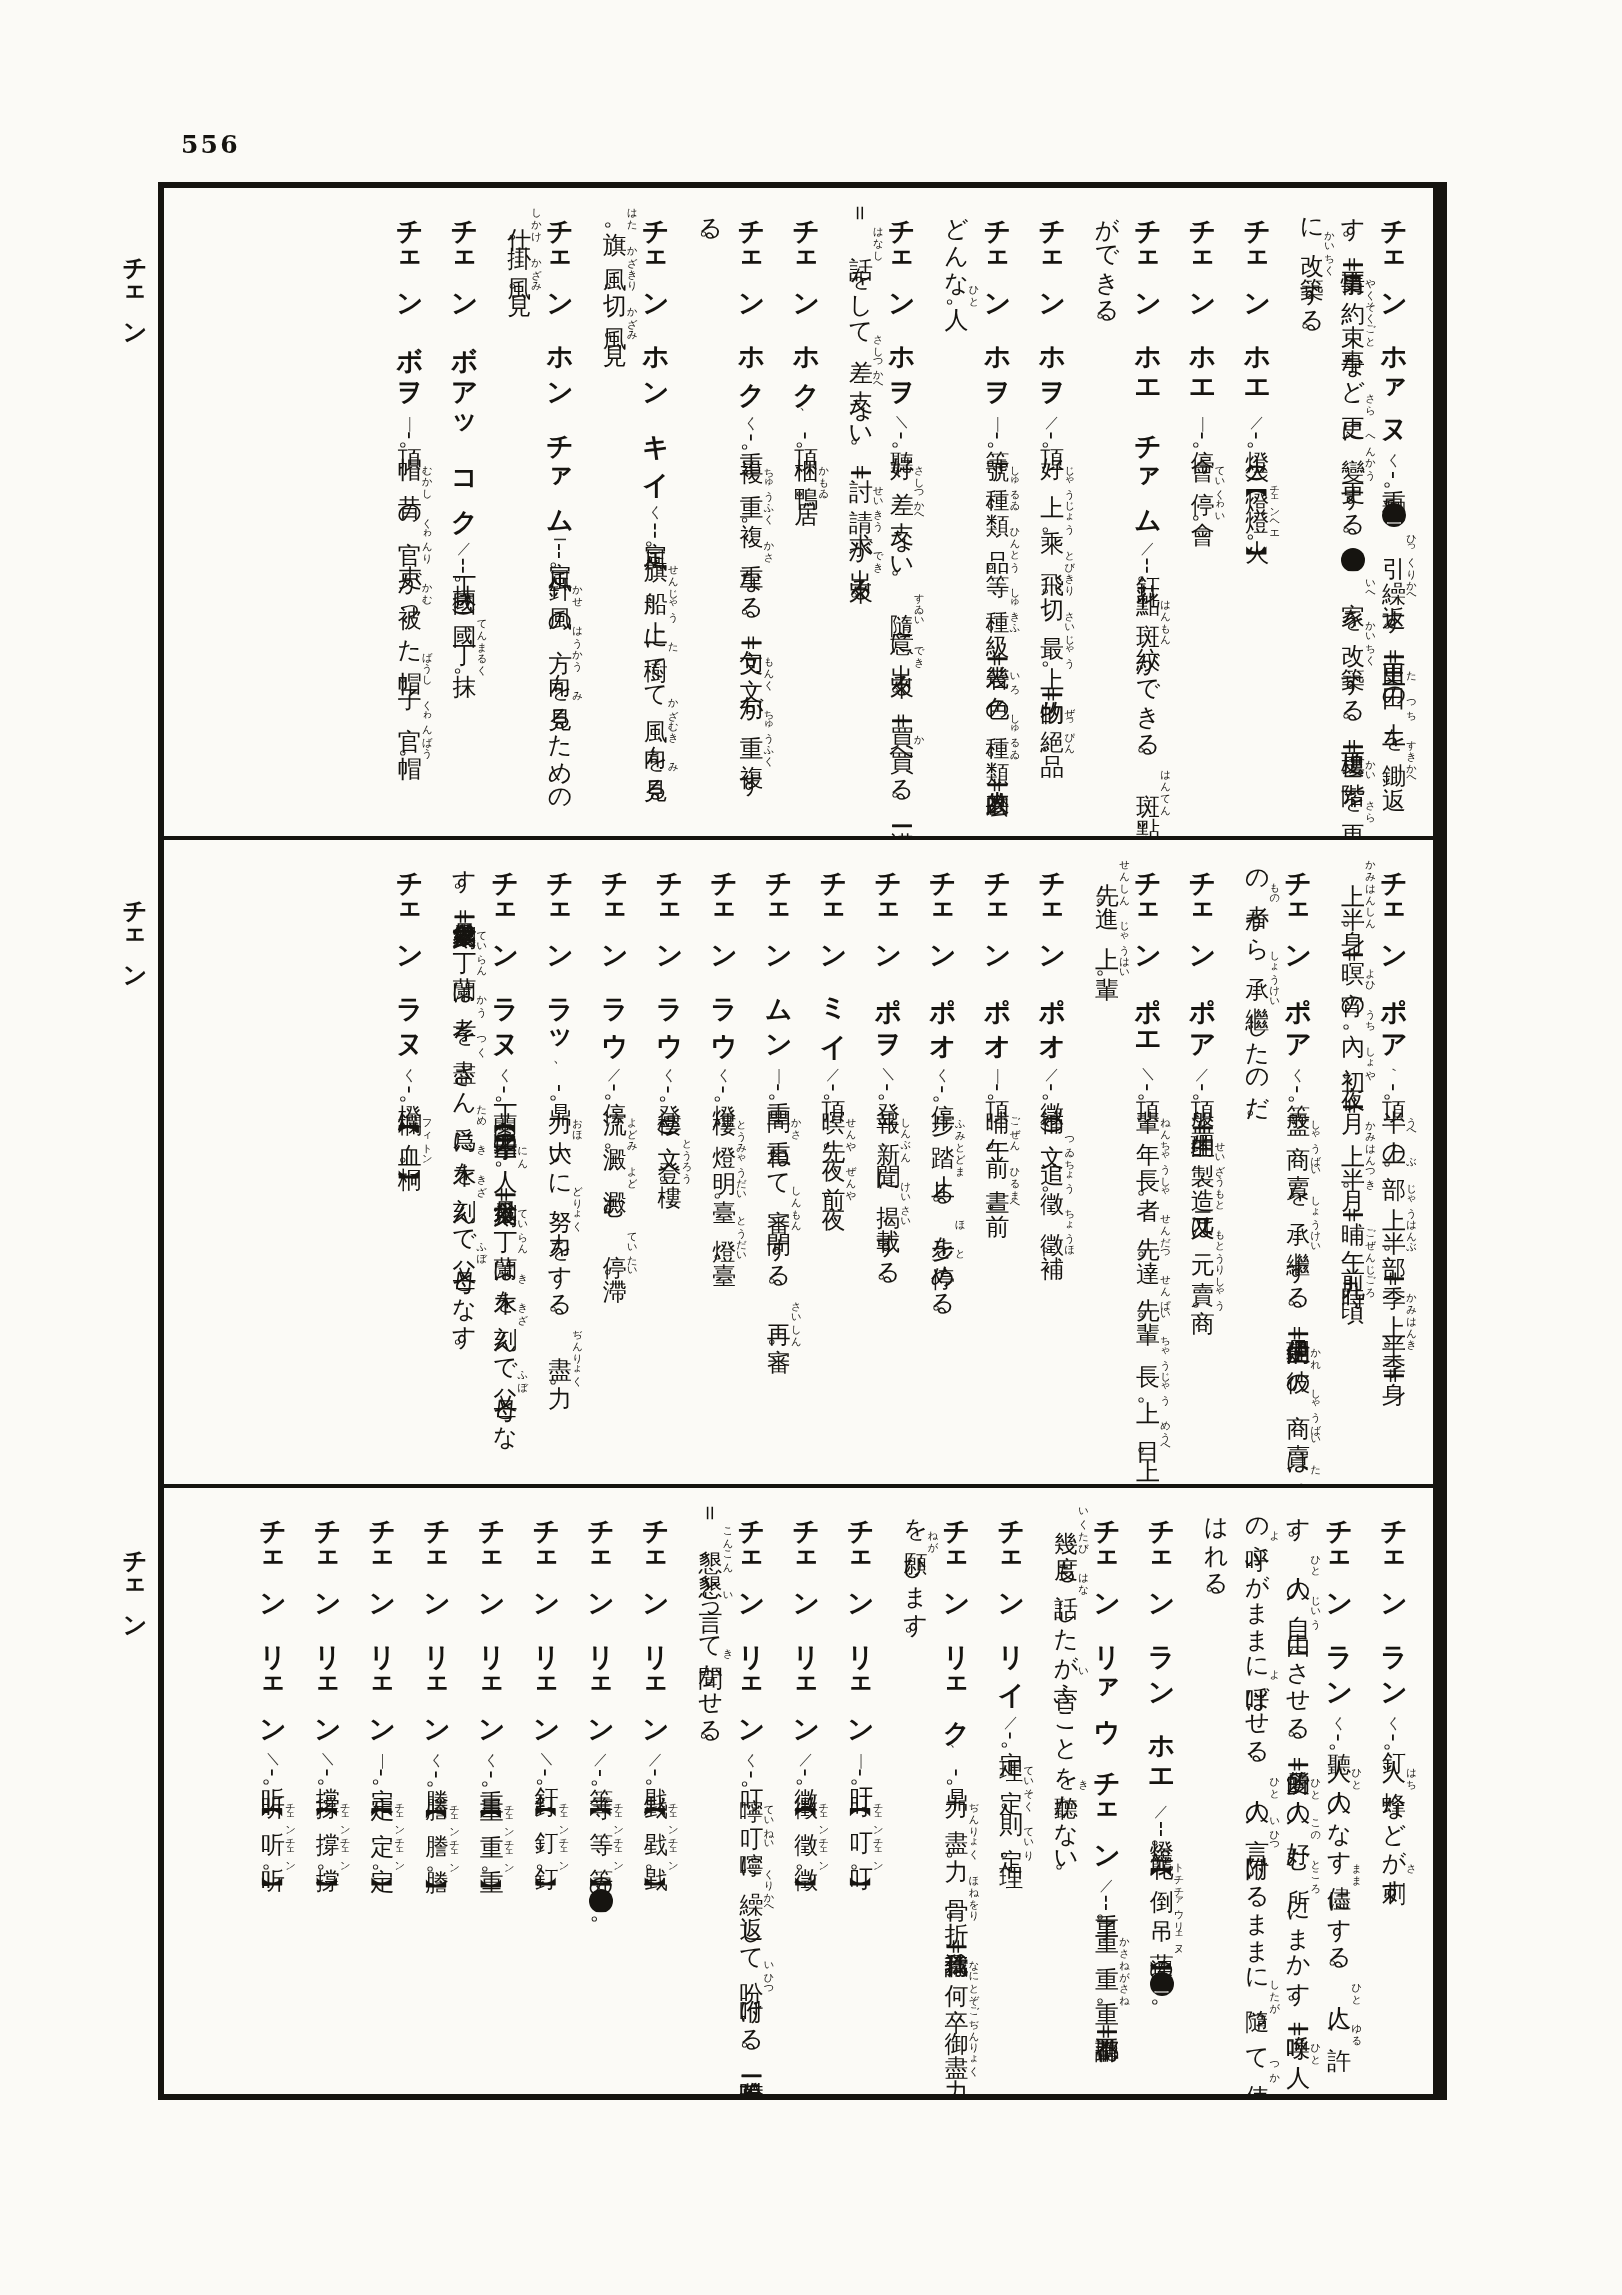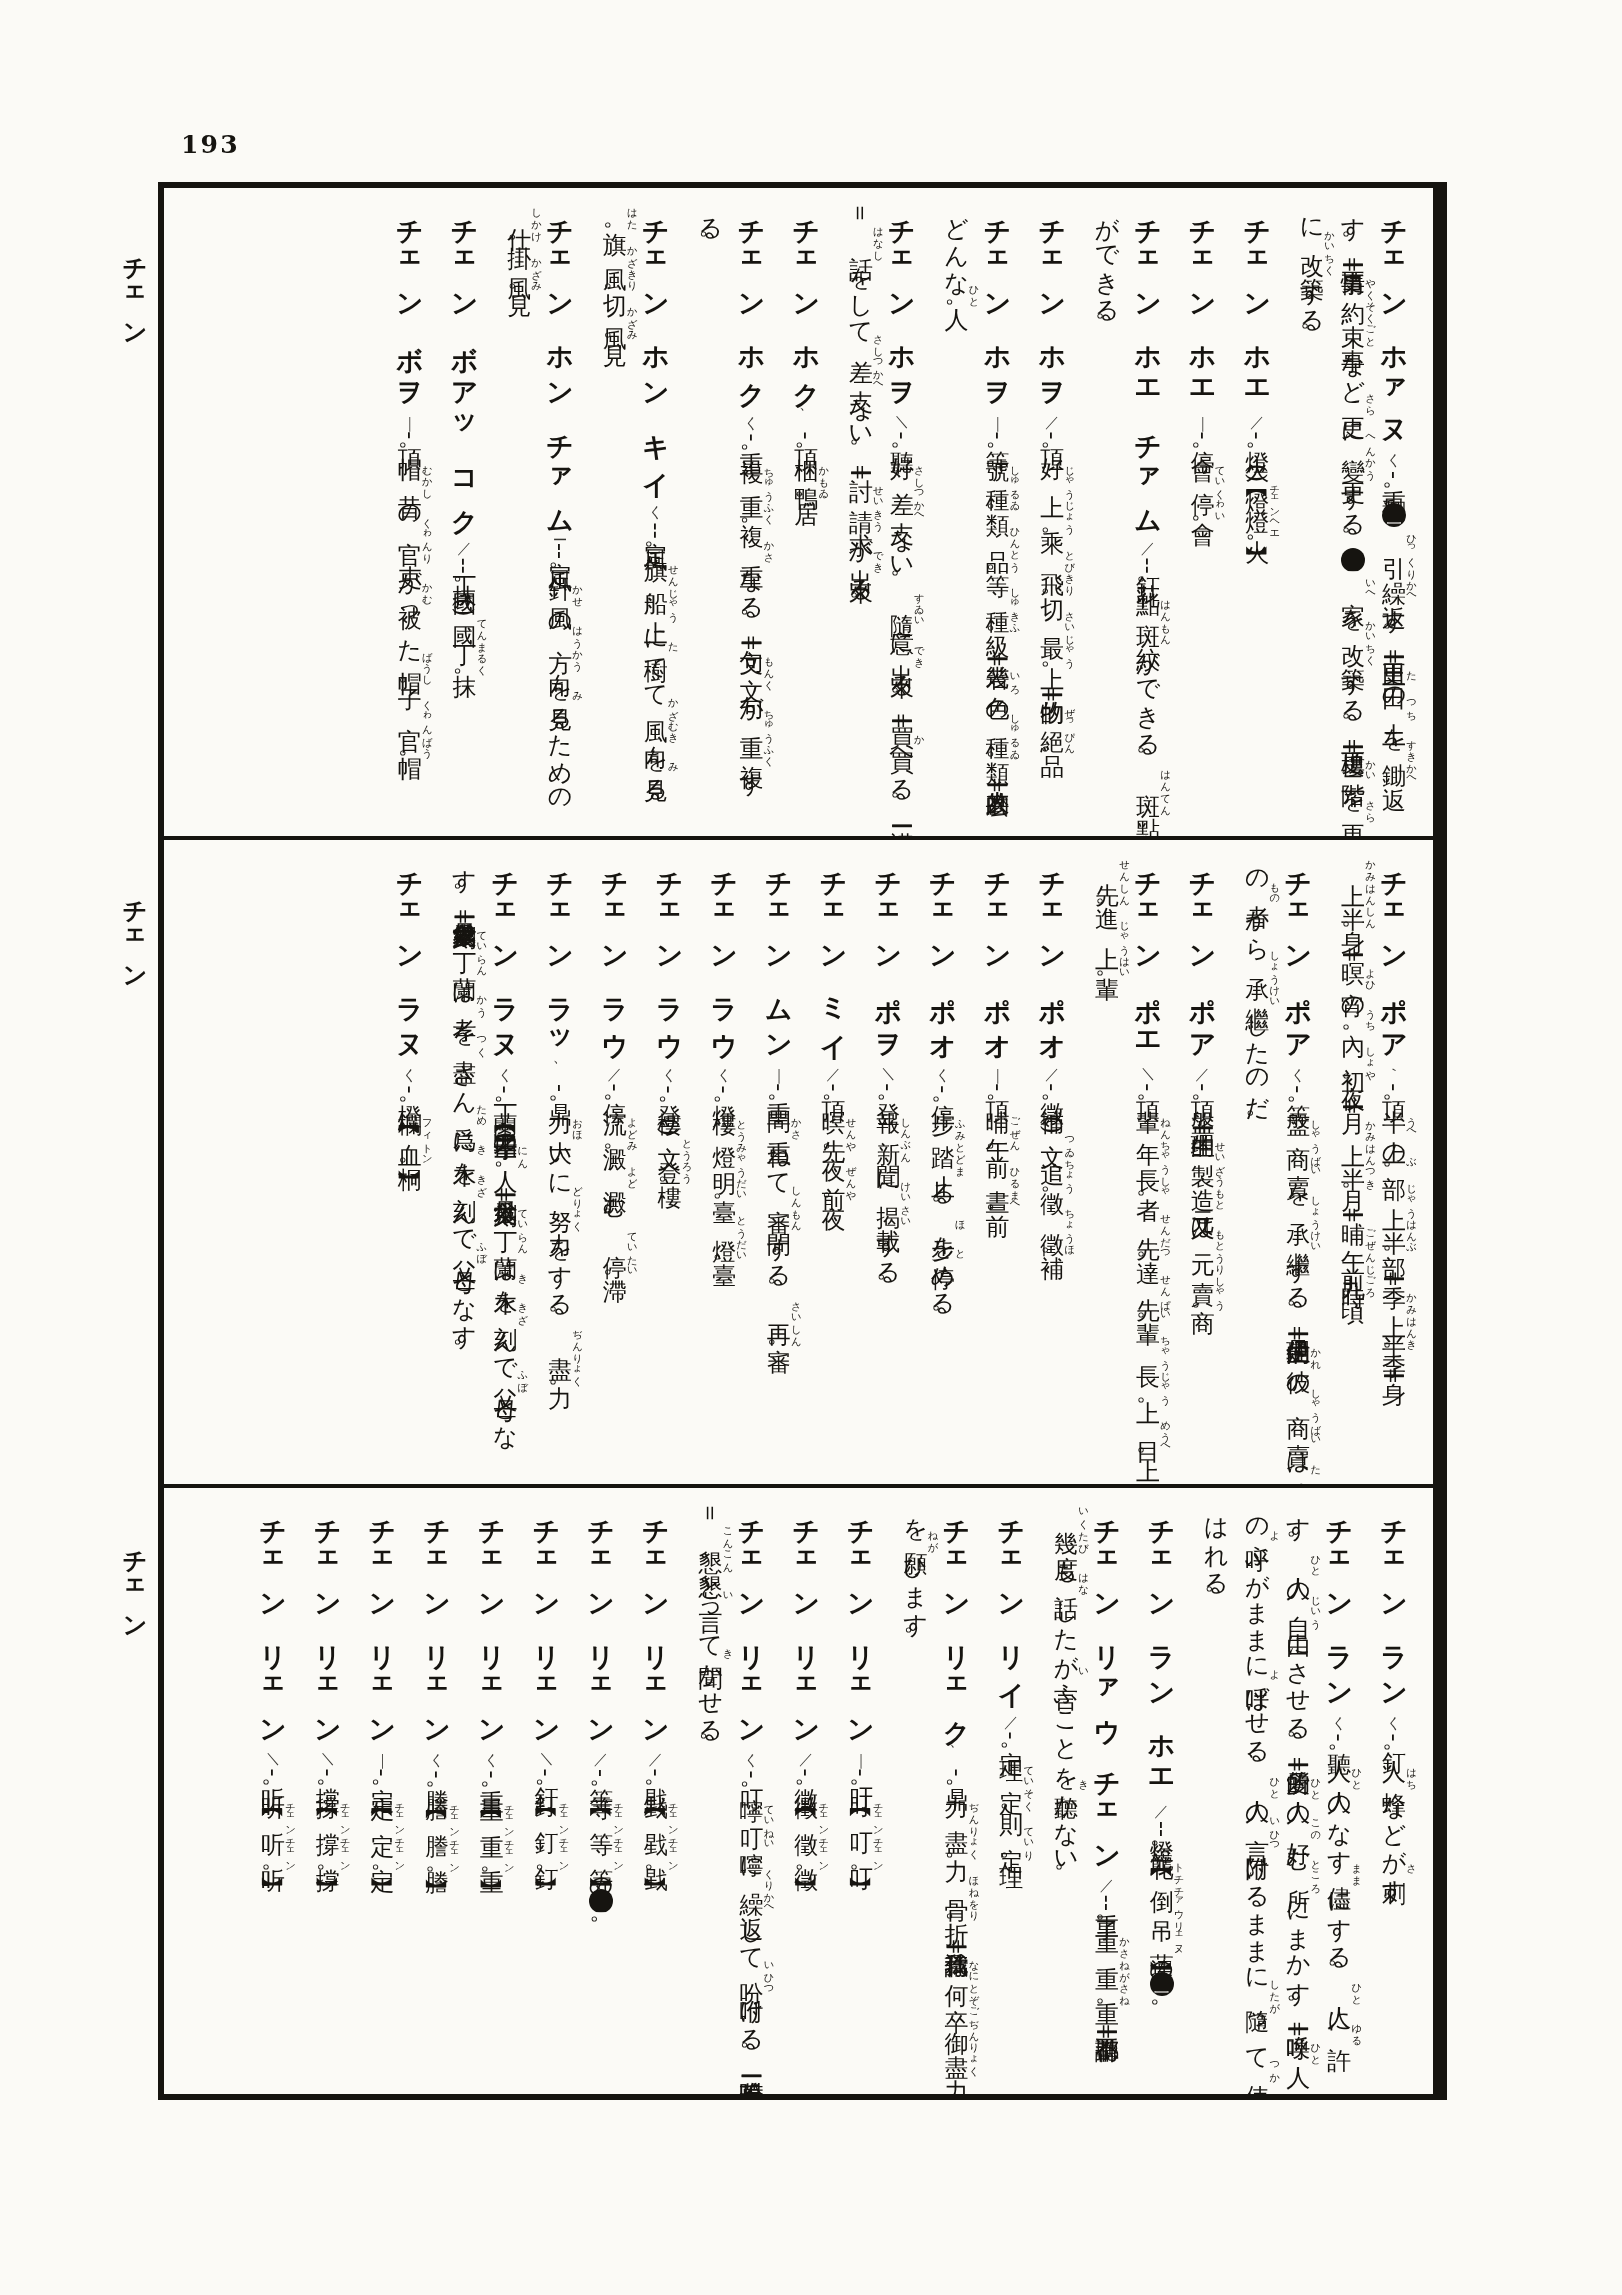--- a/index.html
+++ b/index.html
@@ -52,21 +52,21 @@
   .circ{
     display:inline-block;width:24px;height:24px;line-height:24px;
     background:#161410;color:#fbfaf6;border-radius:50%;
     text-align:center;font-size:15.7px;
     text-orientation:upright;
   }
 </style>
 </head>
 <body>
 
-<div class="page-number">193</div>
+<div class="page-number">556</div>
 
 <div class="margin-label" id="margin-label-1">チェン</div>
 <div class="margin-label" id="margin-label-2">チェン</div>
 <div class="margin-label" id="margin-label-3">チェン</div>
 
 <div class="page-box">
   <div class="section" id="section-1">
       <div class="entry"><span class="kana">チェン ホァヌ</span><span class="tone">く</span><span class="body">重-翻。<span class="circ">一</span><ruby>引繰返<rt>ひっくりかへ</rt></ruby>す。田土更ーー＝<ruby>田<rt>た</rt></ruby>の<ruby>土<rt>つち</rt></ruby>を<ruby>鋤返<rt>すきかへ</rt></ruby>す。事情更ーー＝<ruby>約束事<rt>やくそくごと</rt></ruby>など<ruby>更<rt>さら</rt></ruby>に<ruby>變更<rt>へんかう</rt></ruby>する。<span class="circ">二</span><ruby>家<rt>いへ</rt></ruby>を<ruby>改築<rt>かいちく</rt></ruby>する。樓頂更ーー＝二<ruby>階<rt>かい</rt></ruby>を<ruby>更<rt>さら</rt></ruby>に<ruby>改築<rt>かいちく</rt></ruby>する。</span></div>
       <div class="entry"><span class="kana">チェン ホエ</span><span class="tone">／</span><span class="body">燈-火。(燈)【<ruby>燈火<rt>チェンヘエ</rt></ruby>】。</span></div>
       <div class="entry"><span class="kana">チェン ホエ</span><span class="tone">｜</span><span class="body">停-會。<ruby>停會<rt>ていくゎい</rt></ruby>。</span></div>

